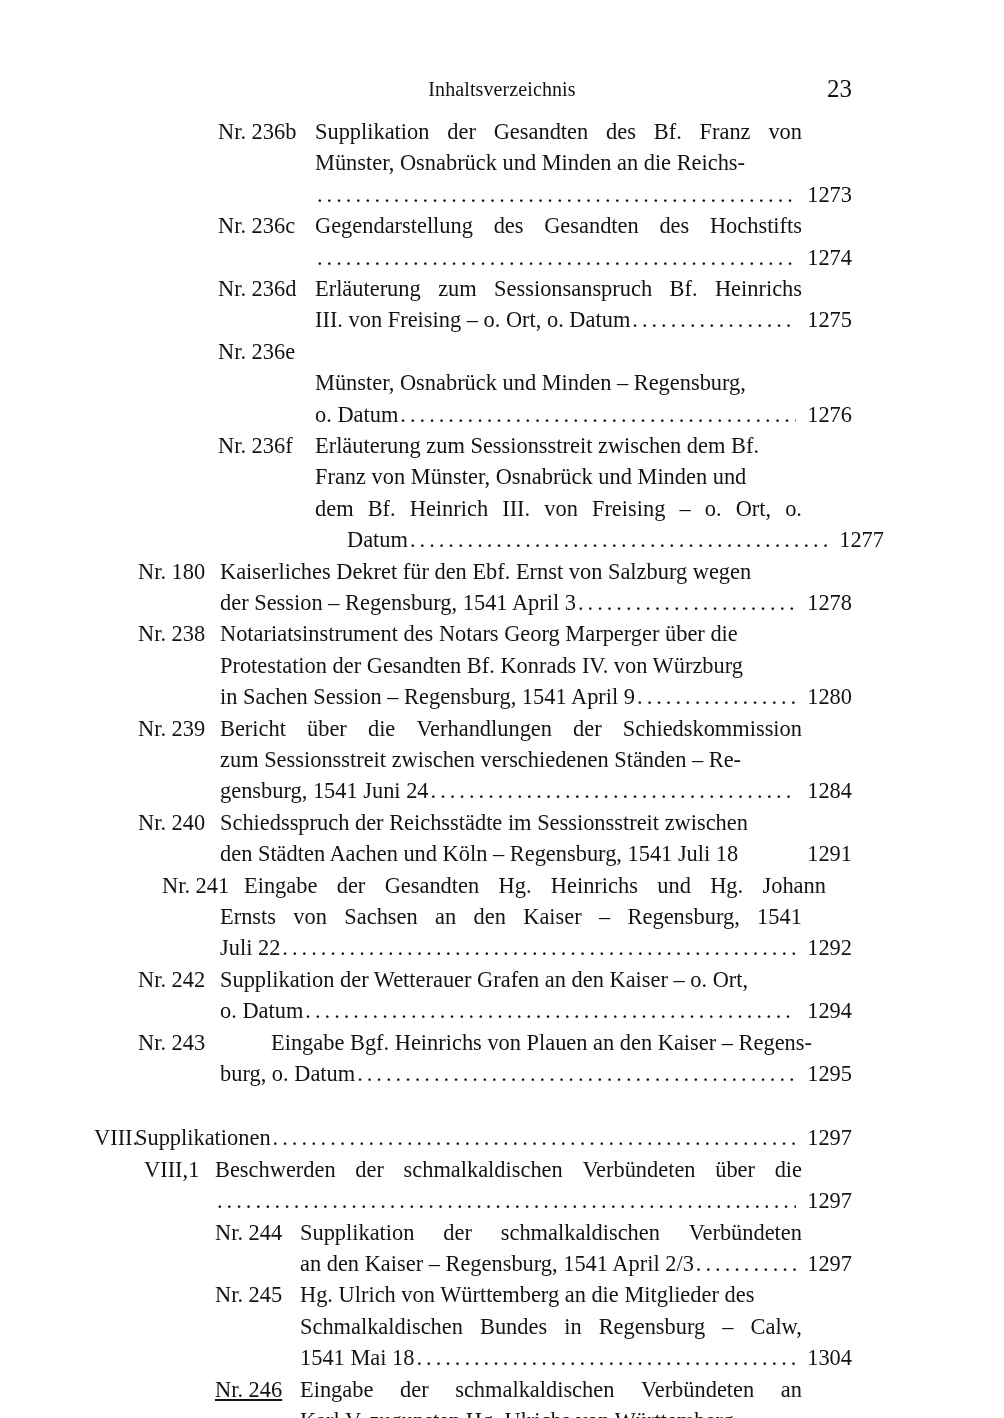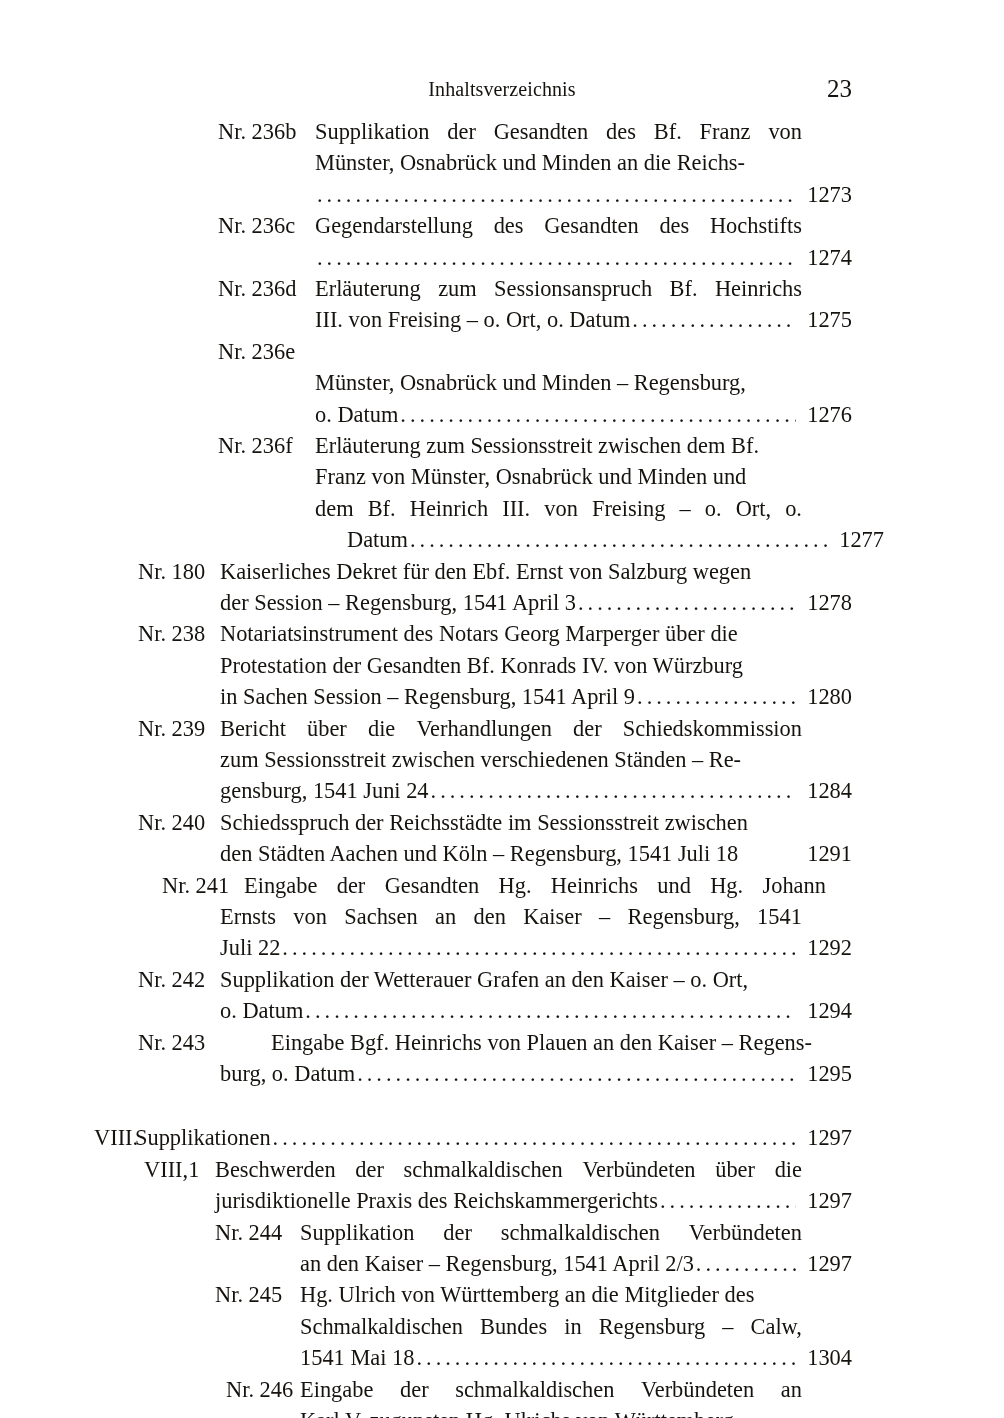--- a/index.html
+++ b/index.html
@@ -376,21 +376,20 @@
             <span>Beschwerden</span>
             <span>der</span>
             <span>schmalkaldischen</span>
             <span>Verbündeten</span>
             <span>über</span>
             <span>die</span>
           </div>
         </div>
         <div class="line" style="top: 1069.2px; position: absolute; left: 0px; width: 1004px;">
           <div class="leadline" style="left: 215px; width: 637px;">
-            <span class="head">jurisdiktionelle Praxis des Reichskammergerichts</span>
             <span class="dots"></span>
             <span class="folio" style="width: 56px;">1297</span>
           </div>
         </div>
       </div>
       <div class="entry">
         <div class="line" style="top: 1100.6px; position: absolute; left: 0px; width: 1004px;">
           <span class="lbl" style="left: 215px;">Nr. 244</span>
           <div class="txt just" style="left: 300px; width: 502px;">
             <span>Supplikation</span>
@@ -425,21 +424,21 @@
         <div class="line" style="top: 1226.2px; position: absolute; left: 0px; width: 1004px;">
           <div class="leadline" style="left: 300px; width: 552px;">
             <span class="head">1541 Mai 18</span>
             <span class="dots"></span>
             <span class="folio" style="width: 56px;">1304</span>
           </div>
         </div>
       </div>
       <div class="entry">
         <div class="line" style="top: 1257.6px; position: absolute; left: 0px; width: 1004px;">
-          <span class="lbl" style="left: 226px;">Nr. 246</span>
+          <span class="lbl" style="left: 215px; text-decoration: underline;">Nr. 246</span>
           <div class="txt just" style="left: 300px; width: 502px;">
             <span>Eingabe</span>
             <span>der</span>
             <span>schmalkaldischen</span>
             <span>Verbündeten</span>
             <span>an</span>
           </div>
         </div>
         <div class="line" style="top: 1289px; position: absolute; left: 0px; width: 1004px;">
           <div class="txt" style="left: 300px; width: 502px;">Karl V. zugunsten Hg. Ulrichs von Württemberg</div>

